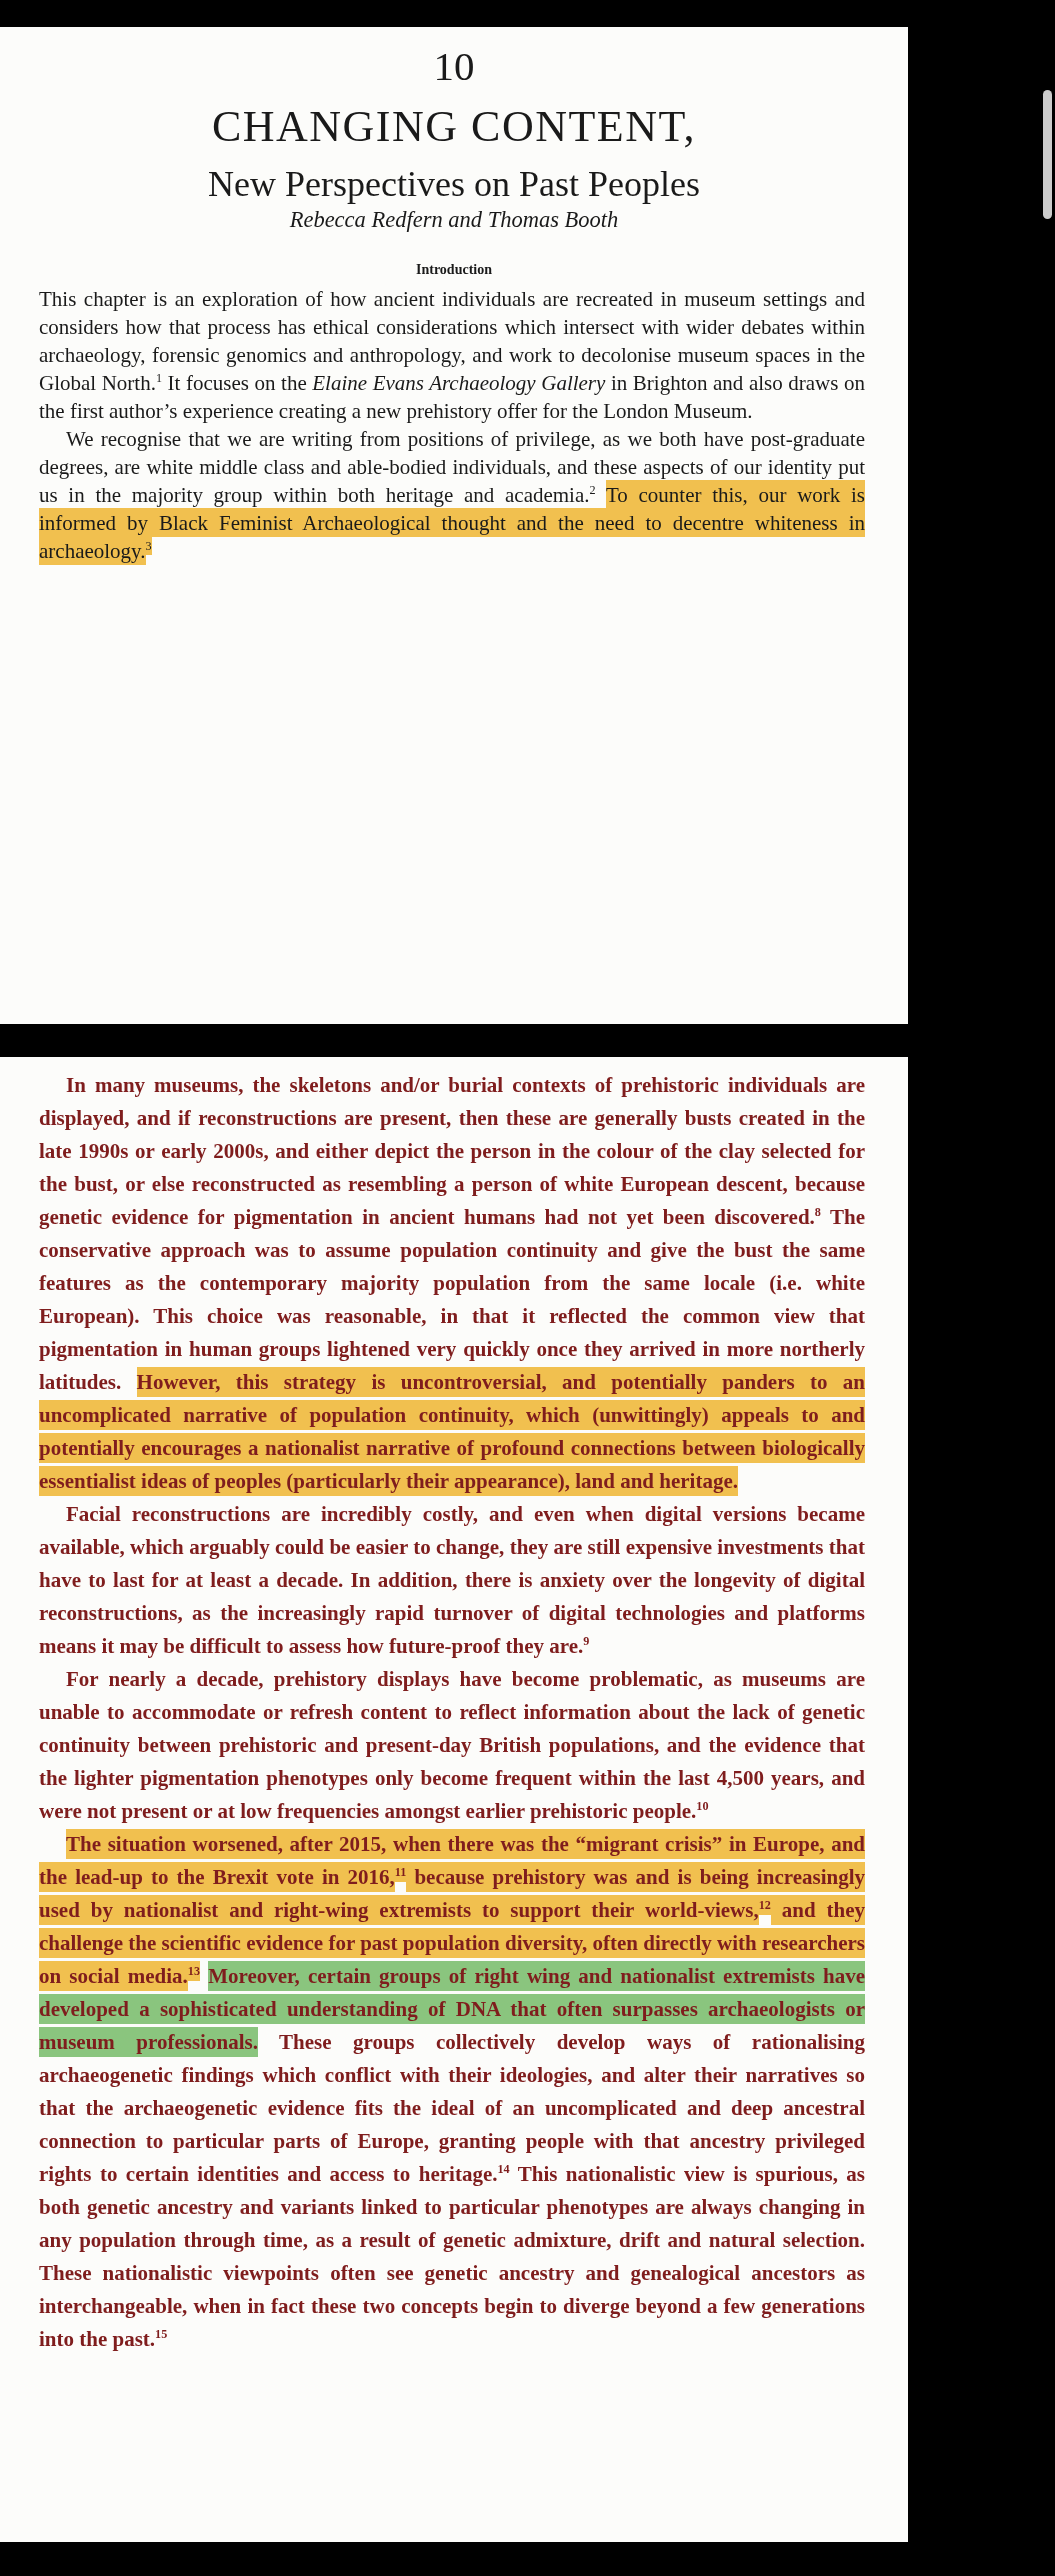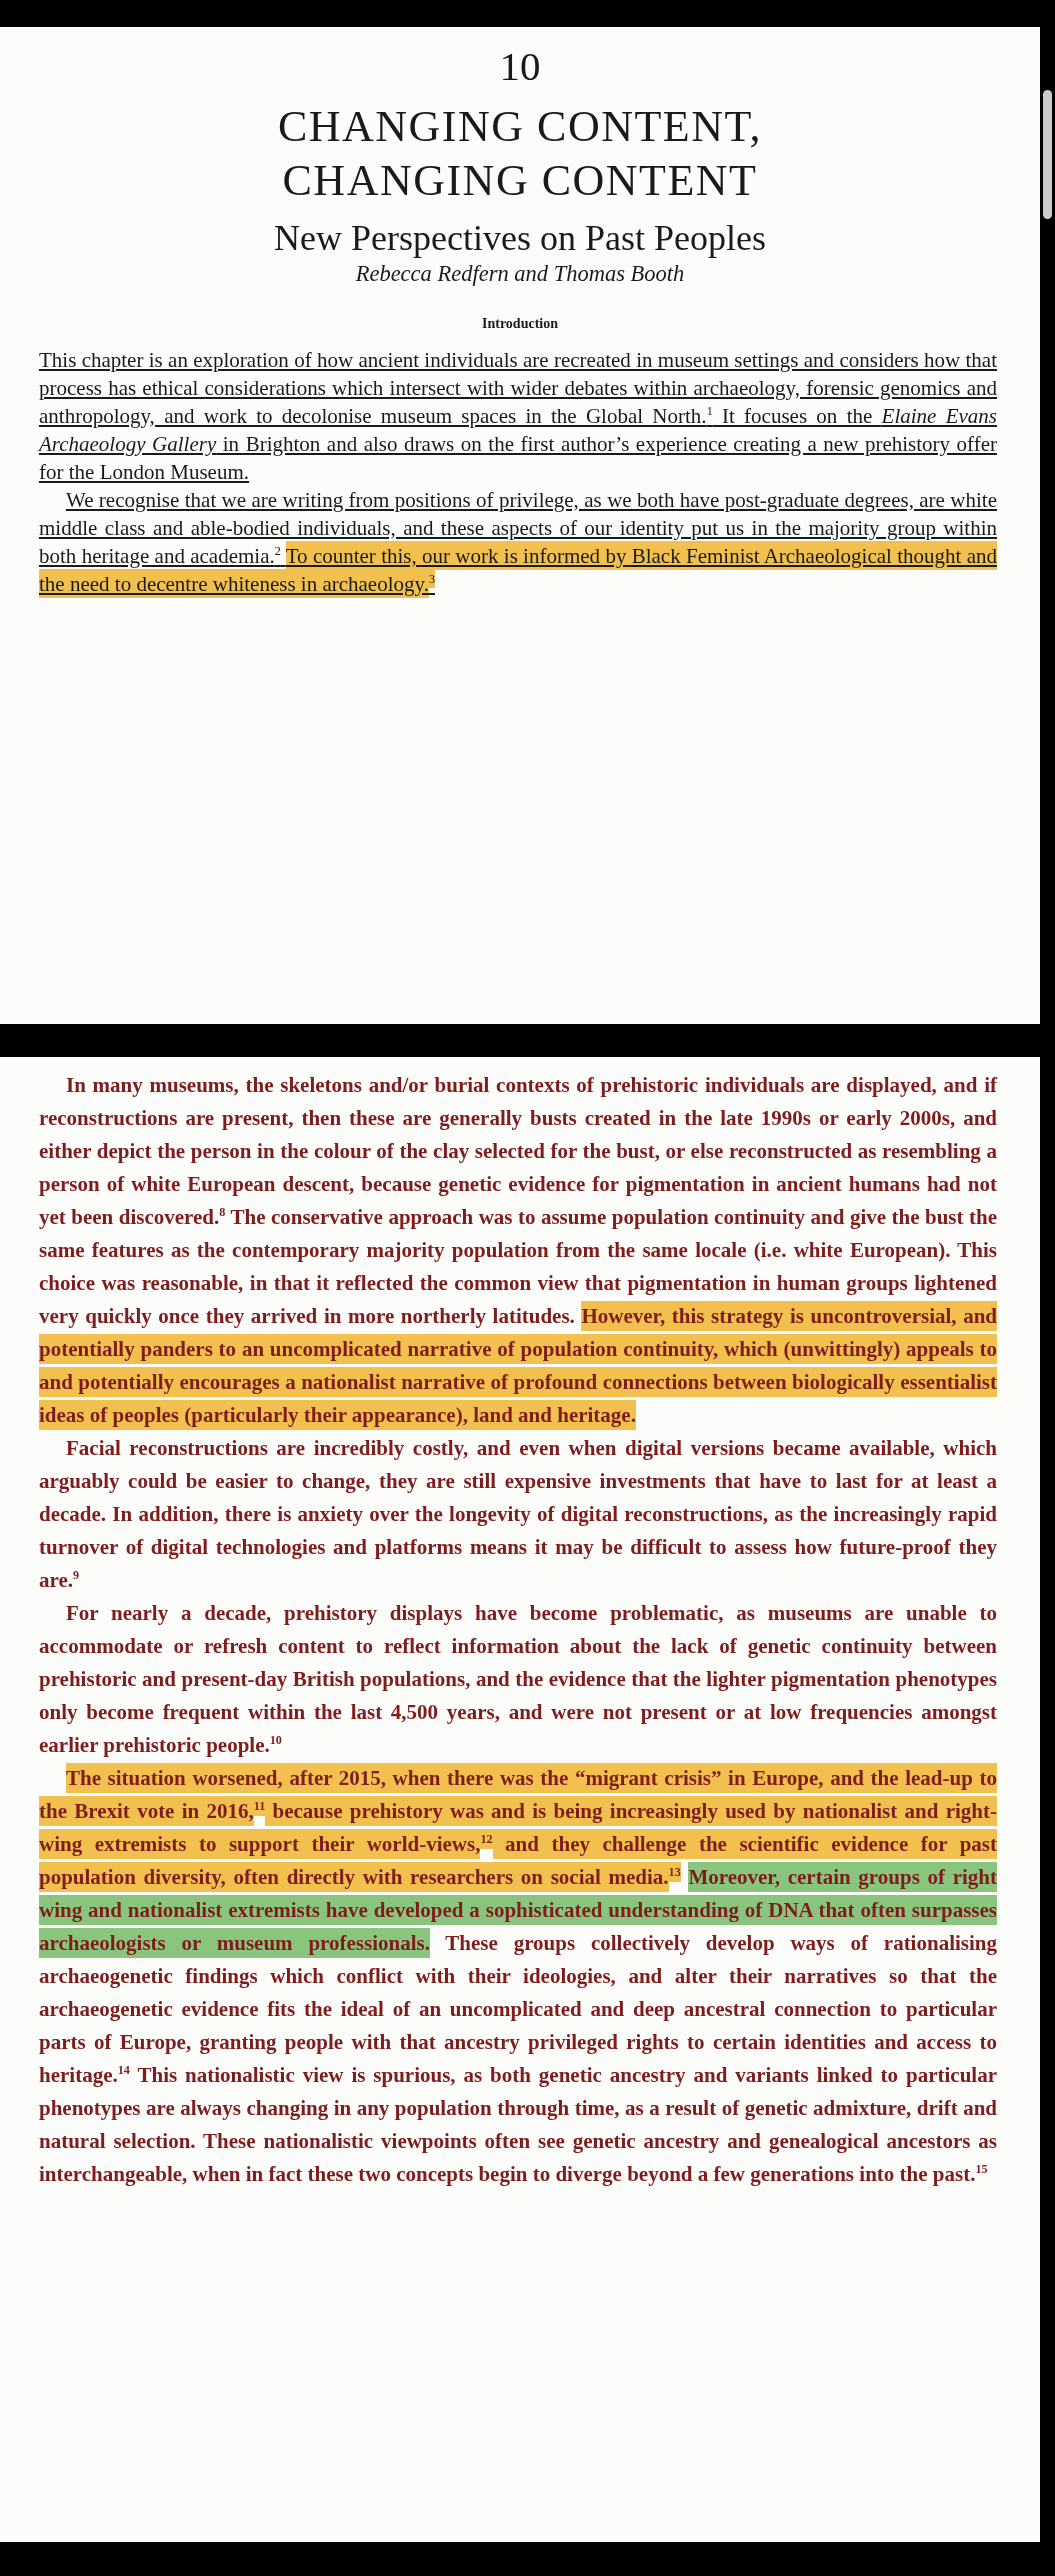--- a/index.html
+++ b/index.html
@@ -1,51 +1,50 @@
 <!DOCTYPE html>
 <html><head>
 <meta charset="utf-8">
 <style>
   html,body{margin:0;padding:0;background:#000;}
   .viewer{position:relative;width:1055px;height:2576px;background:#000;overflow:hidden;
           font-family:"Liberation Serif","DejaVu Serif",serif;}
-  .page{position:absolute;left:0;width:1040px;background:#fcfcfa;color:#1a1a1a;
+  .page{position:absolute;left:0;width:908px;background:#fcfcfa;color:#1a1a1a;
         box-sizing:border-box;overflow:hidden;}
   .page1{top:27px;height:997px;padding-top:15.6px;text-align:center;}
   .page2{top:1057px;height:1485px;padding-top:11.7px;}
   .divider{position:absolute;top:1024px;left:0;width:1055px;height:33px;background:#000;}
   .scrollbar-thumb{position:absolute;top:90px;right:2.9px;width:8.8px;height:129px;border-radius:4.9px;background:#ccc;}
 
   .chapter-number{font-size:41px;line-height:1.15;}
   .chapter-title{margin:9.8px 0 0;font-weight:400;font-size:44px;line-height:54px;letter-spacing:1.5px;}
   .title-line{display:block;}
   .chapter-subtitle{margin-top:9.8px;font-size:36px;line-height:1.2;}
   .authors{font-style:italic;font-size:22.5px;}
   .section-heading{margin-top:29px;font-size:14px;font-weight:700;}
-  .body-block{margin-top:14px;text-align:left;text-decoration:underline;}
+  .body-block{margin-top:7px;text-align:left;}
 
   .para{margin:0;padding:0 43px 0 39px;text-align:justify;font-size:21px;}
   .page1 .para{line-height:28px;}
   .page2 .para{line-height:33px;}
   .indent{text-indent:27px;}
 
   .seg.i{font-style:italic;}
   .seg.sup{font-size:0.58em;vertical-align:super;line-height:0;}
   .seg.hy,.seg.hg{padding:2.9px 0;box-decoration-break:clone;-webkit-box-decoration-break:clone;}
 </style>
 </head>
 <body>
 
 <div class="viewer">
 
   <div class="page page1" style="background-color: rgb(252, 252, 250); color: rgb(26, 26, 26);">
     <div class="chapter-number">10</div>
     <h1 class="chapter-title">
       <span class="title-line">CHANGING CONTENT,</span>
-      <span class="title-line">CHANGING CONTENT</span>
     </h1>
     <div class="chapter-subtitle">New Perspectives on Past Peoples</div>
     <div class="authors">Rebecca Redfern and Thomas Booth</div>
     <div class="section-heading">Introduction</div>
     <div class="body-block">
       <p class="para"><span class="seg">This chapter is an exploration of how ancient individuals are recreated in museum settings and considers how that process has ethical considerations which intersect with wider debates within archaeology, forensic genomics and anthropology, and work to decolonise museum spaces in the Global North.</span><span class="seg sup">1</span><span class="seg"> It focuses on the </span><span class="seg i">Elaine Evans Archaeology Gallery</span><span class="seg"> in Brighton and also draws on the first author’s experience creating a new prehistory offer for the London Museum.</span></p>
       <p class="para indent"><span class="seg">We recognise that we are writing from positions of privilege, as we both have post-graduate degrees, are white middle class and able-bodied individuals, and these aspects of our identity put us in the majority group within both heritage and academia.</span><span class="seg sup">2</span><span class="seg"> </span><span class="seg hy" style="background-color: rgb(241, 192, 79);">To counter this, our work is informed by Black Feminist Archaeological thought and the need to decentre whiteness in archaeology.</span><span class="seg sup hy" style="background-color: rgb(241, 192, 79);">3</span></p>
     </div>
   </div>
 

